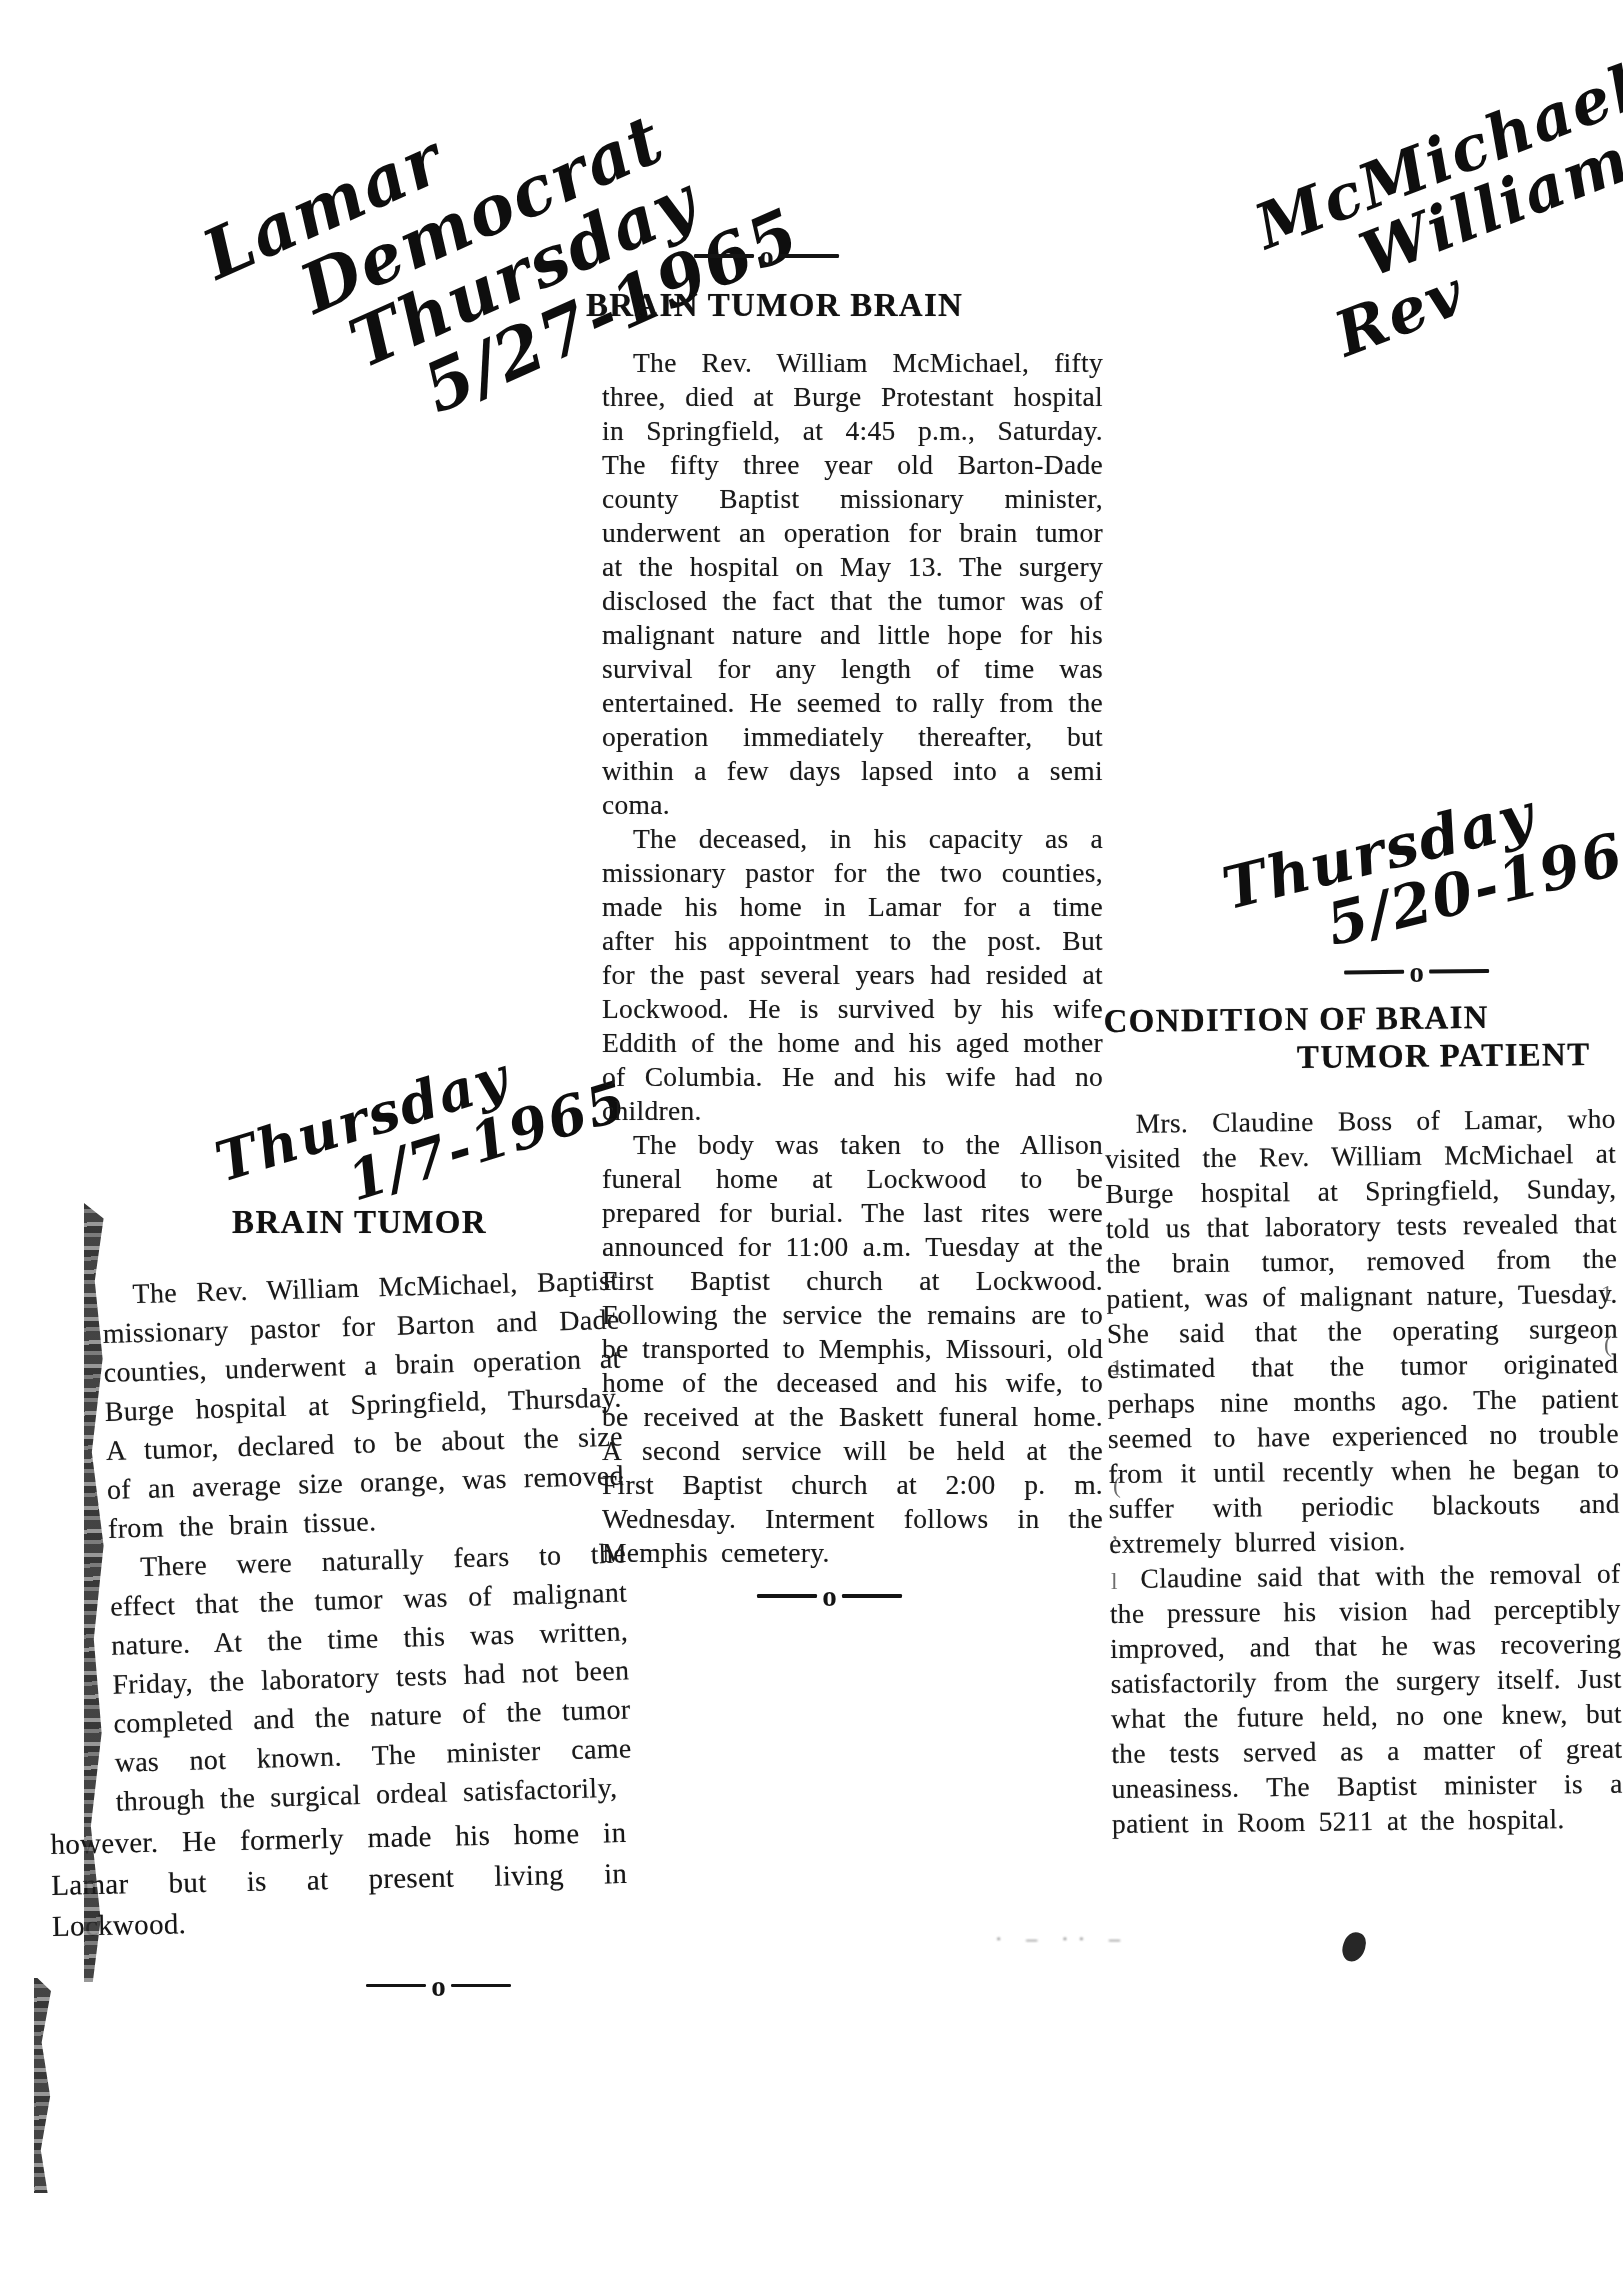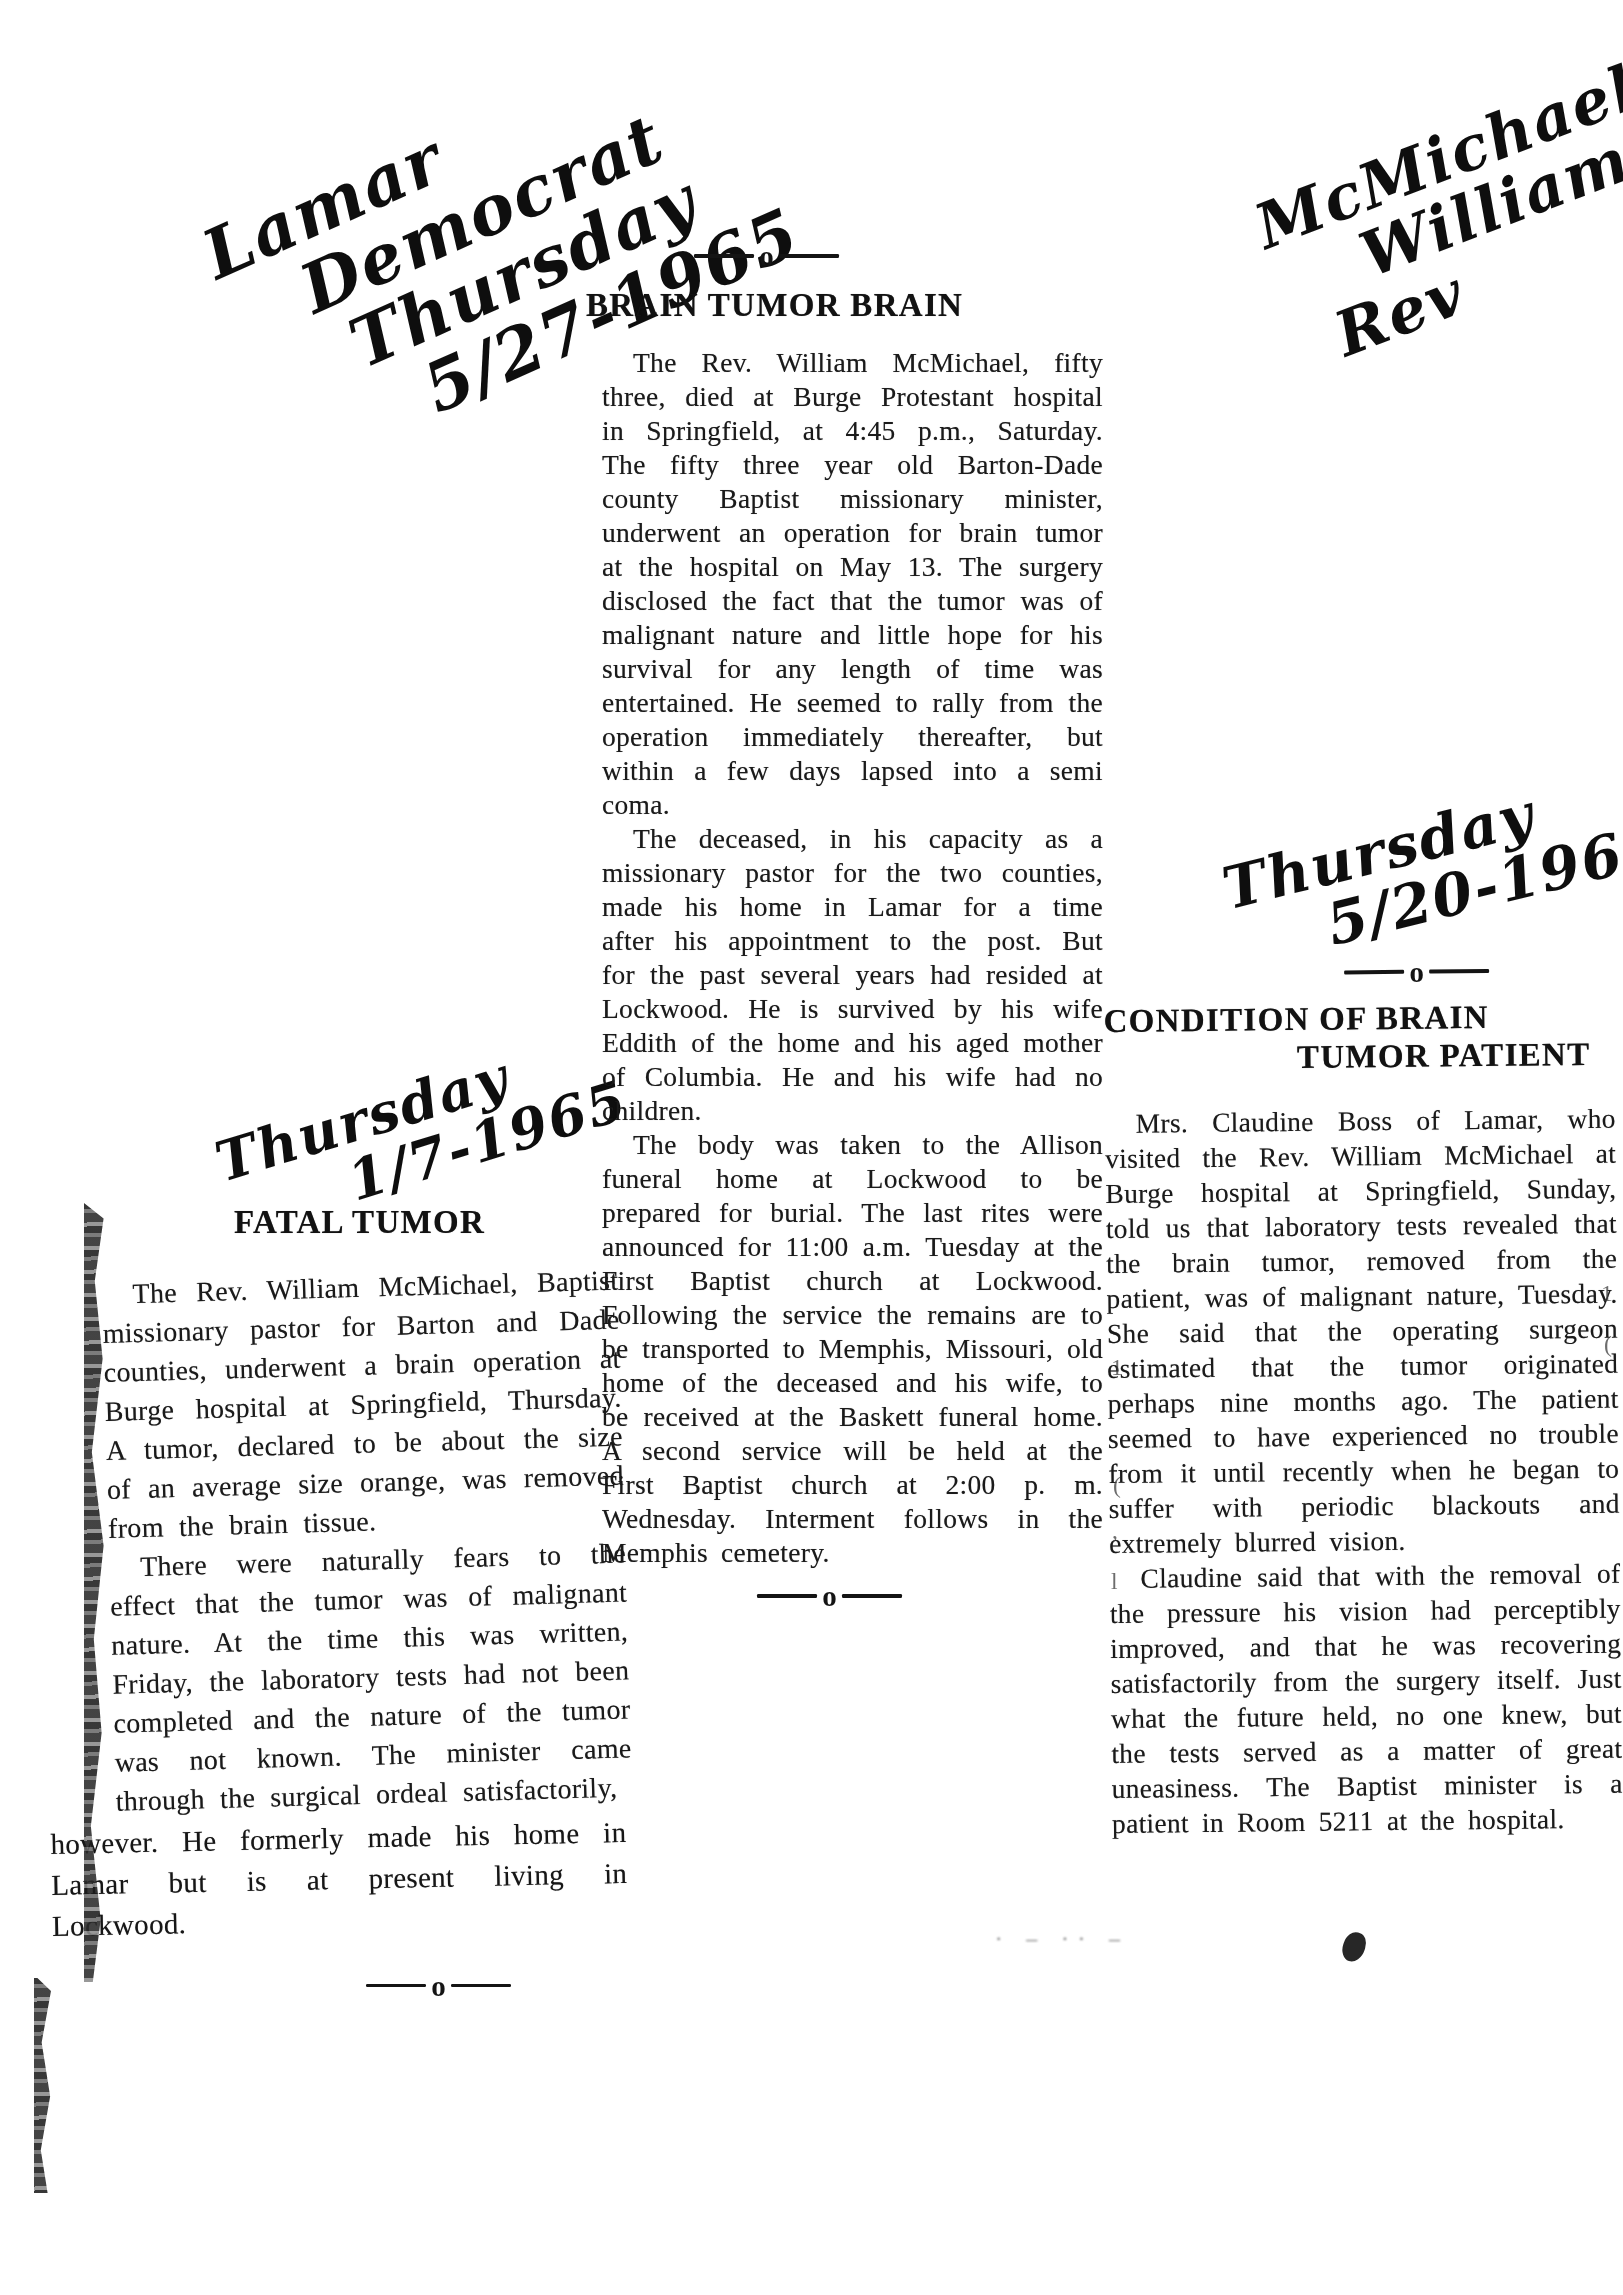--- a/index.html
+++ b/index.html
@@ -188,21 +188,21 @@
       <span class="h2-indent-right">TUMOR PATIENT</span>
     </div>
     <div class="body-text">
       <p>Mrs. Claudine Boss of Lamar, who visited the Rev. William McMichael at Burge hospital at Springfield, Sunday, told us that laboratory tests revealed that the brain tumor, removed from the patient, was of malignant nature, Tuesday. She said that the operating surgeon estimated that the tumor originated perhaps nine months ago. The patient seemed to have experienced no trouble from it until recently when he began to suffer with periodic blackouts and extremely blurred vision.</p>
       <p>Claudine said that with the removal of the pressure his vision had perceptibly improved, and that he was recovering satisfactorily from the surgery itself. Just what the future held, no one knew, but the tests served as a matter of great uneasiness. The Baptist minister is a patient in Room 5211 at the hospital.</p>
     </div>
   </div>
 
   <div class="col col-left">
     <div class="headline headline-center">
-      <span>FATAL TUMOR</span>
+      <span>BRAIN TUMOR</span>
     </div>
     <div class="body-text">
       <p>The Rev. William McMichael, Baptist missionary pastor for Barton and Dade counties, underwent a brain operation at Burge hospital at Springfield, Thursday. A tumor, declared to be about the size of an average size orange, was removed from the brain tissue.</p>
       <p>There were naturally fears to the effect that the tumor was of malignant nature. At the time this was written, Friday, the laboratory tests had not been completed and the nature of the tumor was not known. The minister came through the surgical ordeal satisfactorily,</p>
     </div>
     <div class="tail-block">however. He formerly made his home in Lamar but is at present living in Lockwood.</div>
     <div class="divider div-left-bottom">
       <span class="dline"></span>
         <span class="dglyph">o</span>
         <span class="dline"></span>

